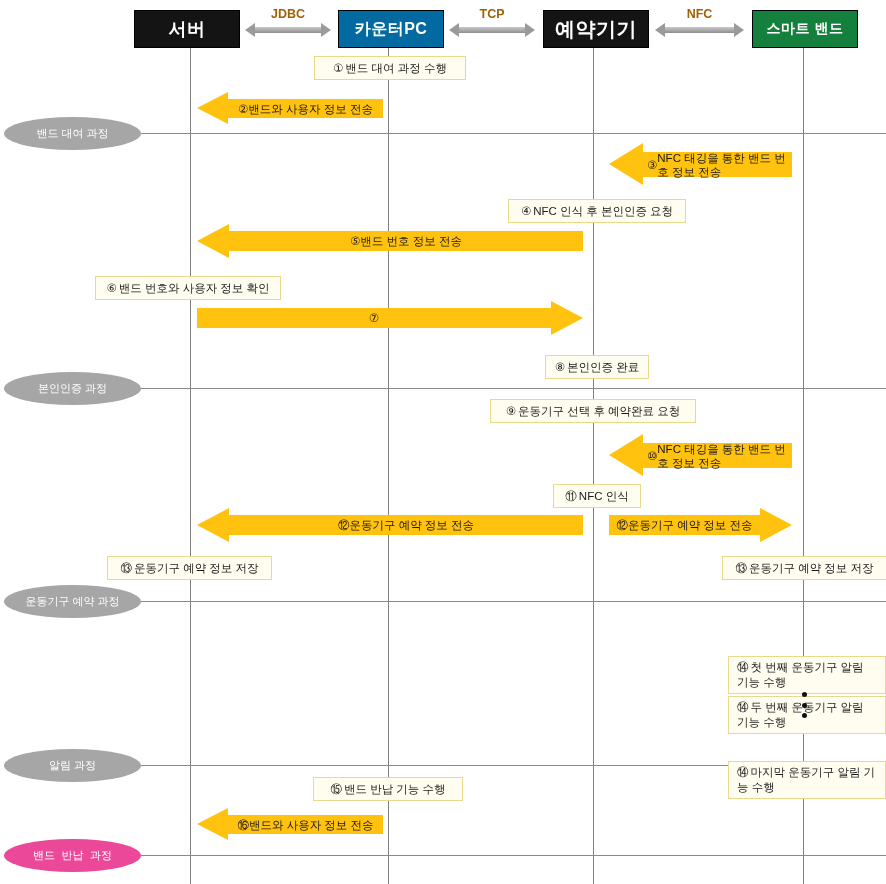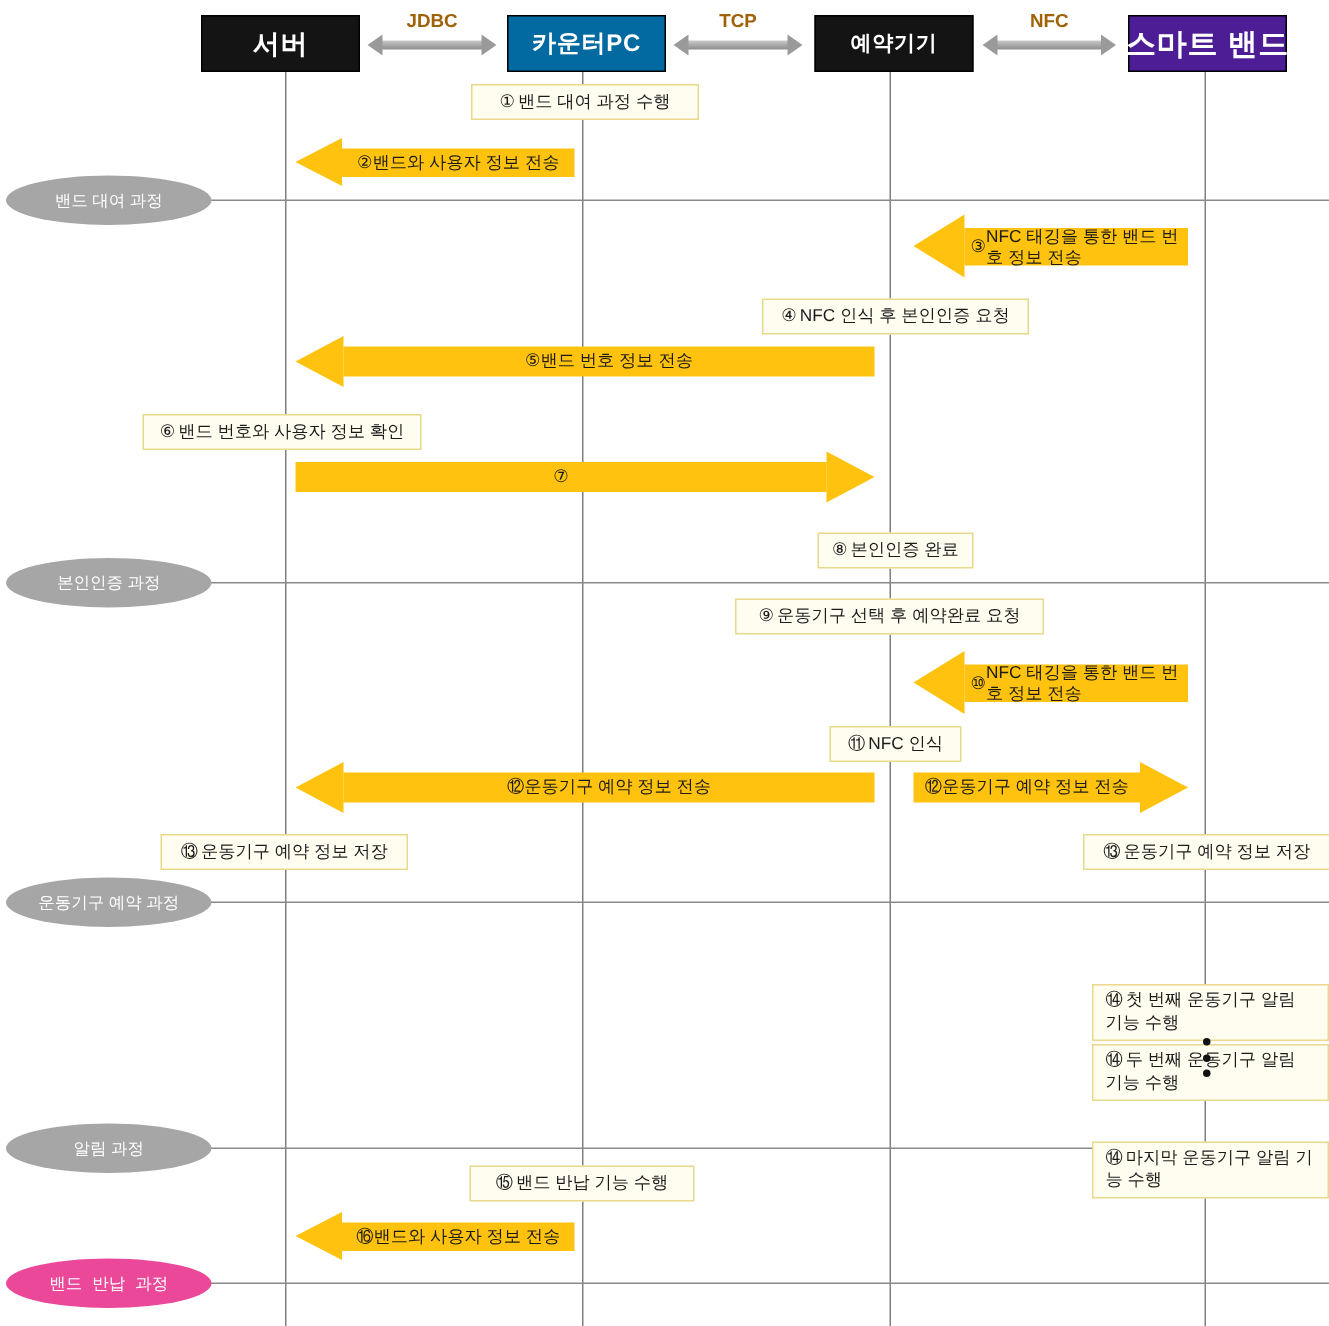--- a/index.html
+++ b/index.html
@@ -200,24 +200,24 @@
         <span>밴드 반납 기능 수행</span>
       </div>
     </div>
   <div id="actors">
       <div class="actor-box" style="left: 134px; top: 10px; width: 104px; height: 36px; background: rgb(20, 20, 20); font-size: 18px;">
         <span class="actor-label">서버</span>
       </div>
       <div class="actor-box" style="left: 338px; top: 10px; width: 104px; height: 36px; background: #0369a1; font-size: 16px;">
         <span class="actor-label">카운터PC</span>
       </div>
-      <div class="actor-box" style="left: 543px; top: 10px; width: 104px; height: 36px; background: rgb(20, 20, 20); font-size: 14px;">
+      <div class="actor-box" style="left: 543px; top: 10px; width: 104px; height: 36px; background: rgb(20, 20, 20); font-size: 20px;">
         <span class="actor-label">예약기기</span>
       </div>
-      <div class="actor-box" style="left: 752px; top: 10px; width: 104px; height: 36px; background: #4c1d95; font-size: 20px;">
+      <div class="actor-box" style="left: 752px; top: 10px; width: 104px; height: 36px; background: #15803d; font-size: 14px;">
         <span class="actor-label">스마트 밴드</span>
       </div>
     </div>
   <div id="protocols">
       <div class="proto" style="left: 238px; top: 8px; width: 100px;">
         <div class="proto-name">JDBC</div>
         <div class="proto-arrow" style="width: 86px;">
           <div class="shaft"></div>
           <div class="head l"></div>
           <div class="head r"></div>

